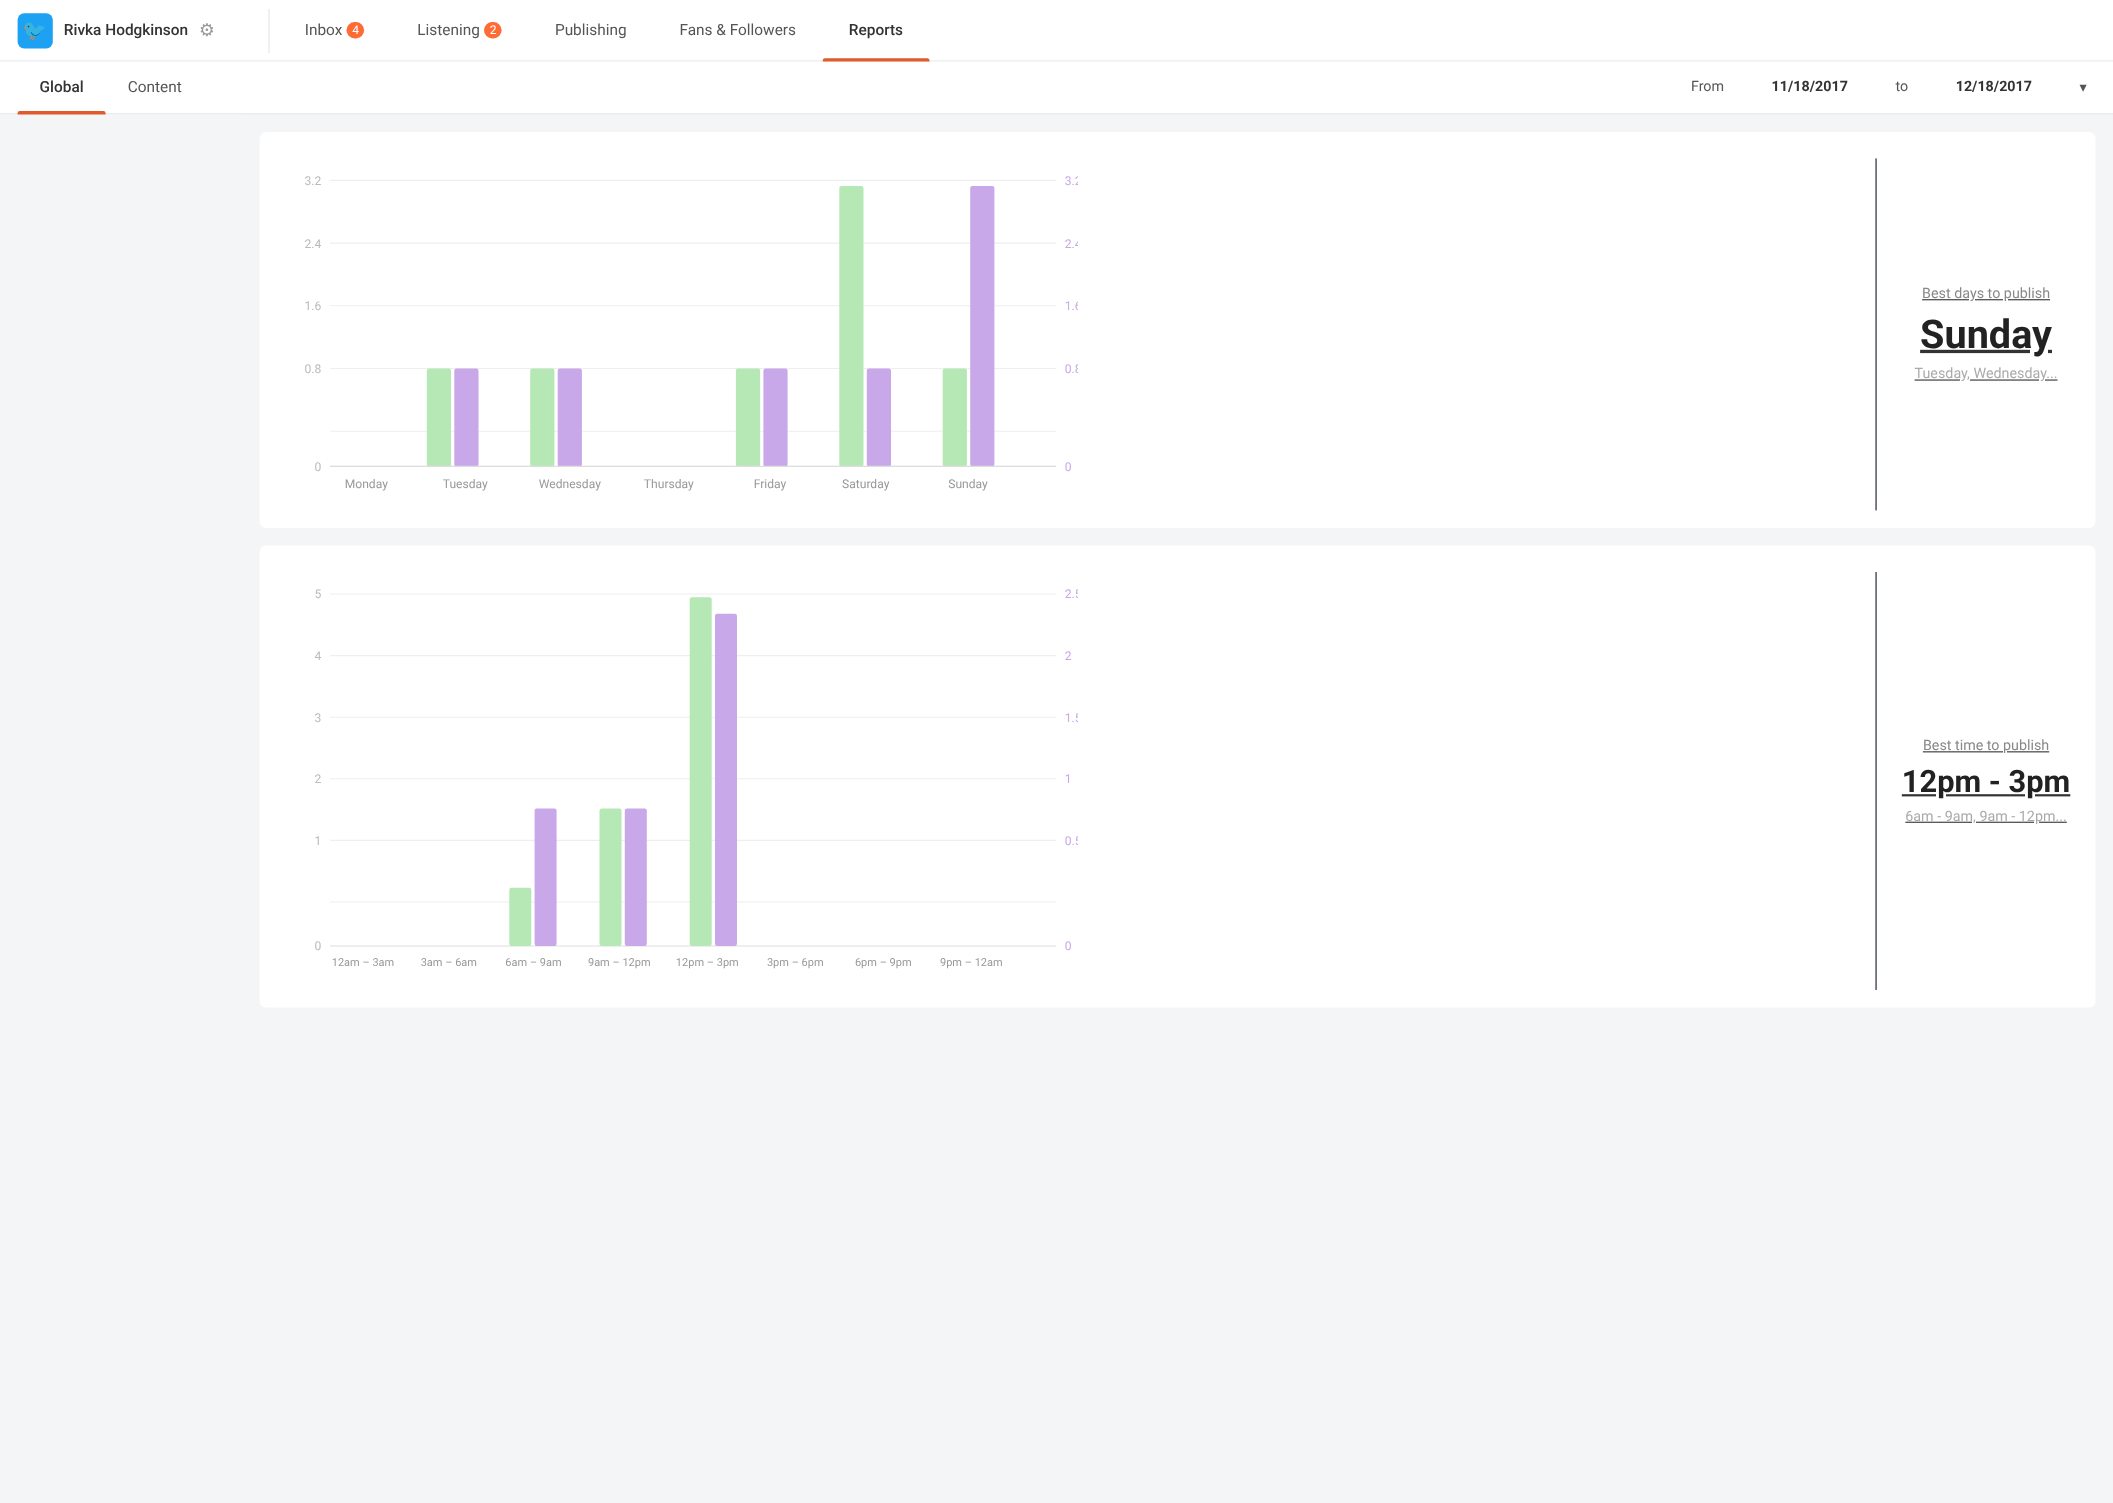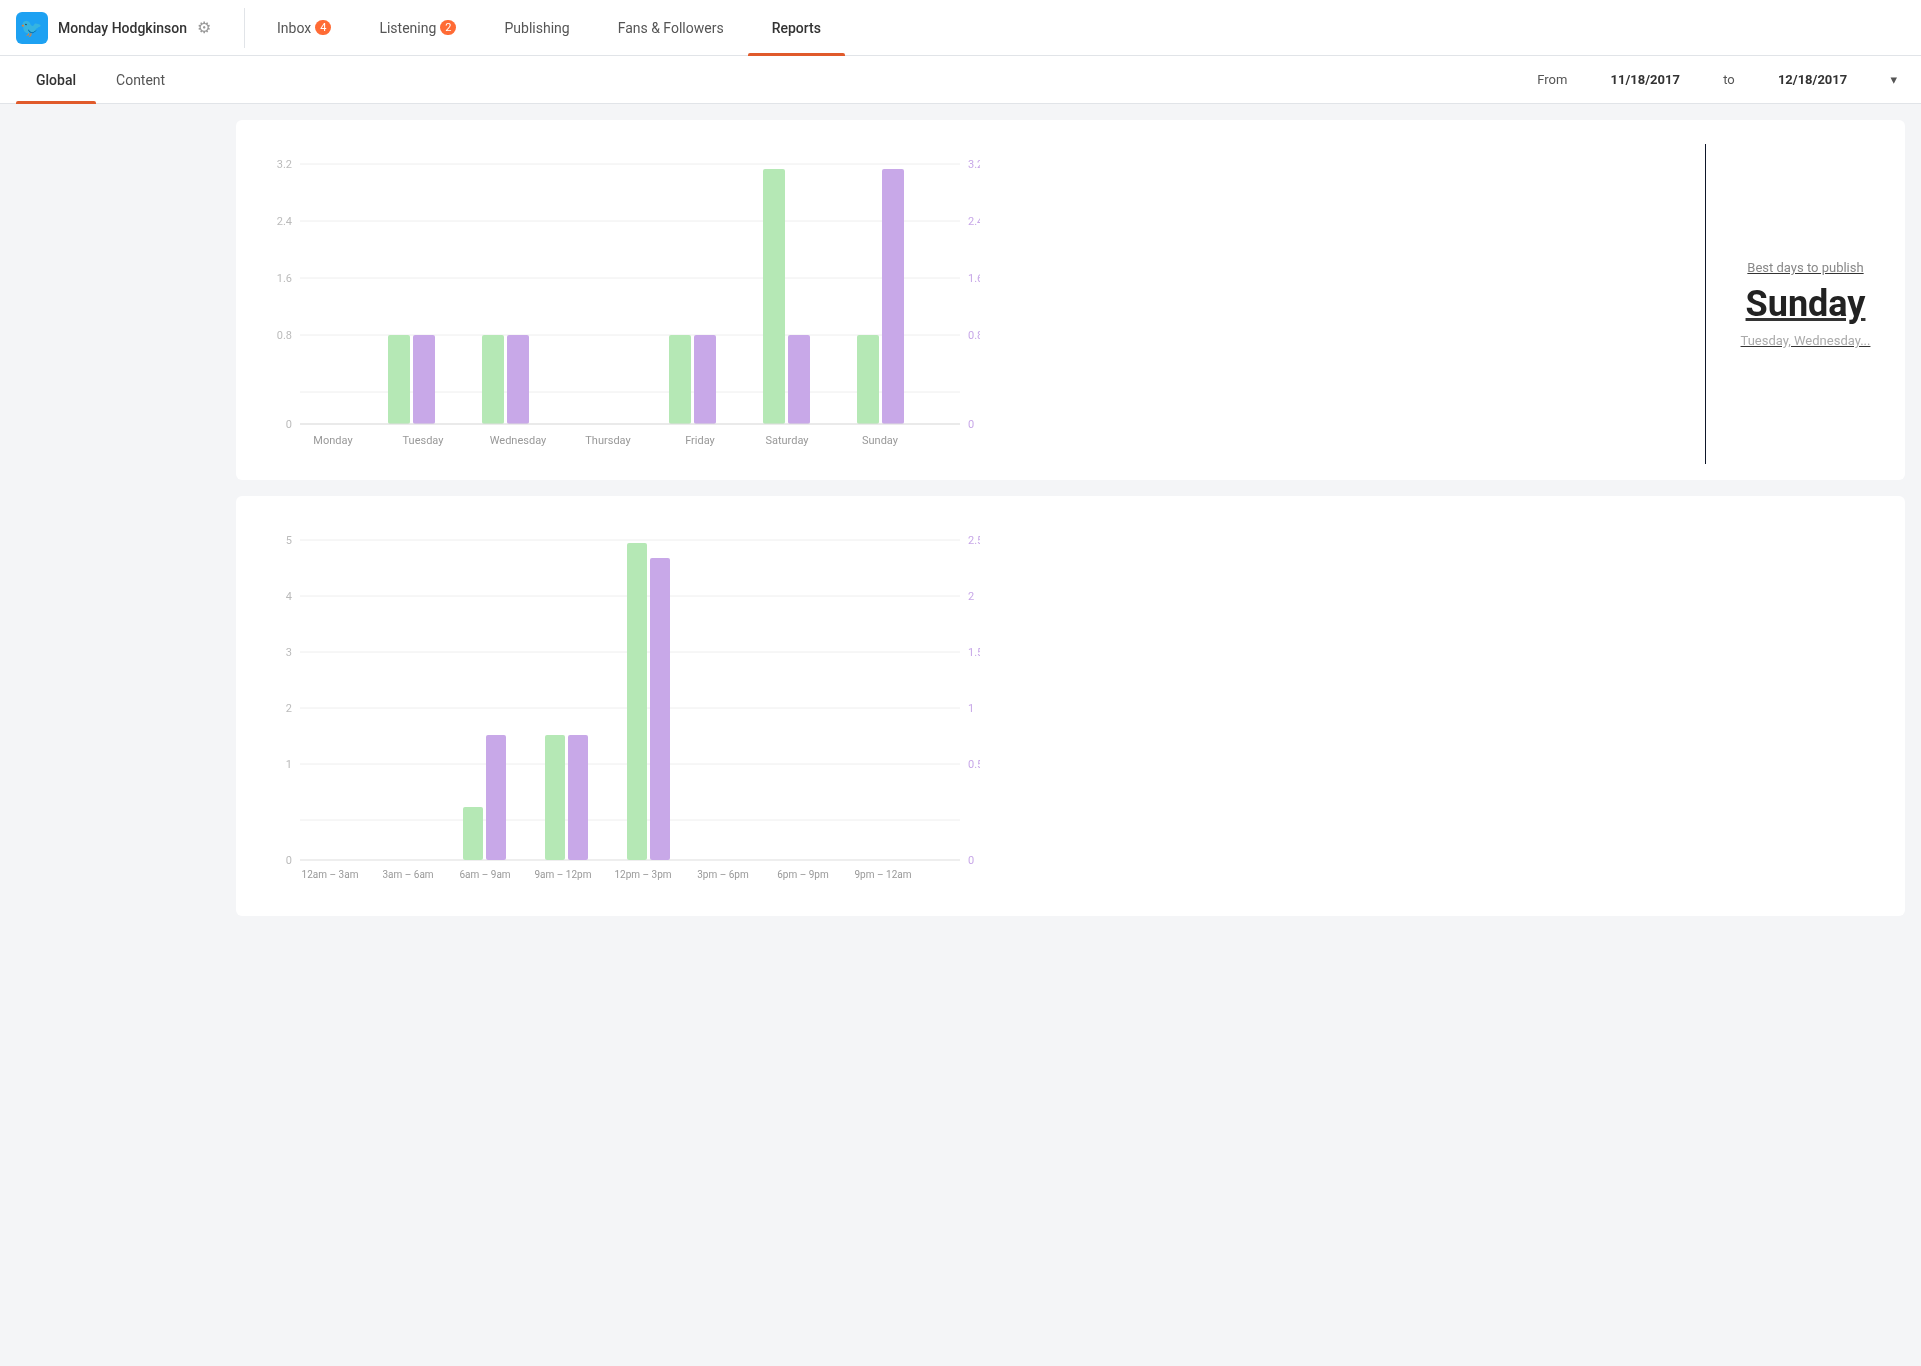--- a/index.html
+++ b/index.html
@@ -158,21 +158,21 @@
       width: 100%;
     }
     svg { display: block; }
   </style>
 </head>
 <body>
 
 <nav class="top-nav">
   <div class="brand-area">
     <div class="twitter-icon">🐦</div>
-    <span class="user-name">Monday Hodgkinson</span>
+    <span class="user-name">Rivka Hodgkinson</span>
     <span class="gear-icon">⚙</span>
   </div>
   <div class="nav-divider"></div>
   <div class="nav-tabs">
     <div class="nav-tab">
       <span>Inbox</span>
       <span class="badge">4</span>
     </div>
     <div class="nav-tab">
       <span>Listening</span>
@@ -304,16 +304,21 @@
             <text x="148" y="358" text-anchor="middle" font-size="10" fill="#999">3am – 6am</text>
             <text x="225" y="358" text-anchor="middle" font-size="10" fill="#999">6am – 9am</text>
             <text x="303" y="358" text-anchor="middle" font-size="10" fill="#999">9am – 12pm</text>
             <text x="383" y="358" text-anchor="middle" font-size="10" fill="#999">12pm – 3pm</text>
             <text x="463" y="358" text-anchor="middle" font-size="10" fill="#999">3pm – 6pm</text>
             <text x="543" y="358" text-anchor="middle" font-size="10" fill="#999">6pm – 9pm</text>
             <text x="623" y="358" text-anchor="middle" font-size="10" fill="#999">9pm – 12am</text>
           </svg>
         </div>
       </div>
+      <div class="insight-panel">
+        <div class="insight-label">Best time to publish</div>
+        <div class="insight-primary" style="font-size:28px;">12pm - 3pm</div>
+        <div class="insight-secondary">6am - 9am, 9am - 12pm...</div>
+      </div>
     </div>
 
   </div>
 </div>
 
 </body></html>

